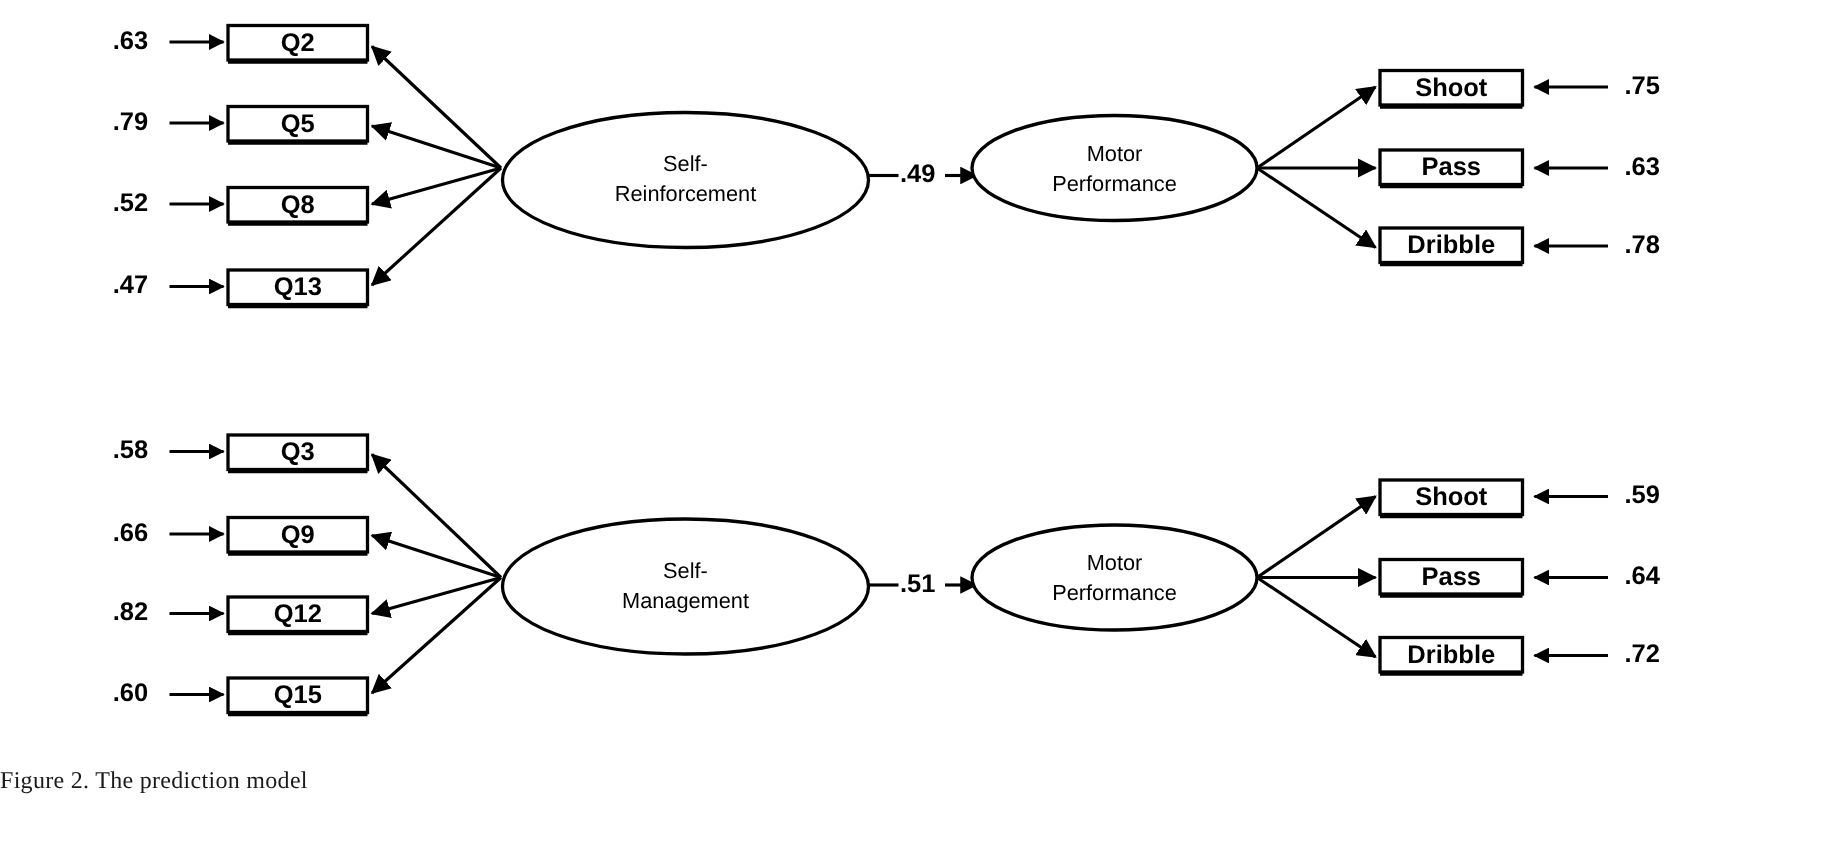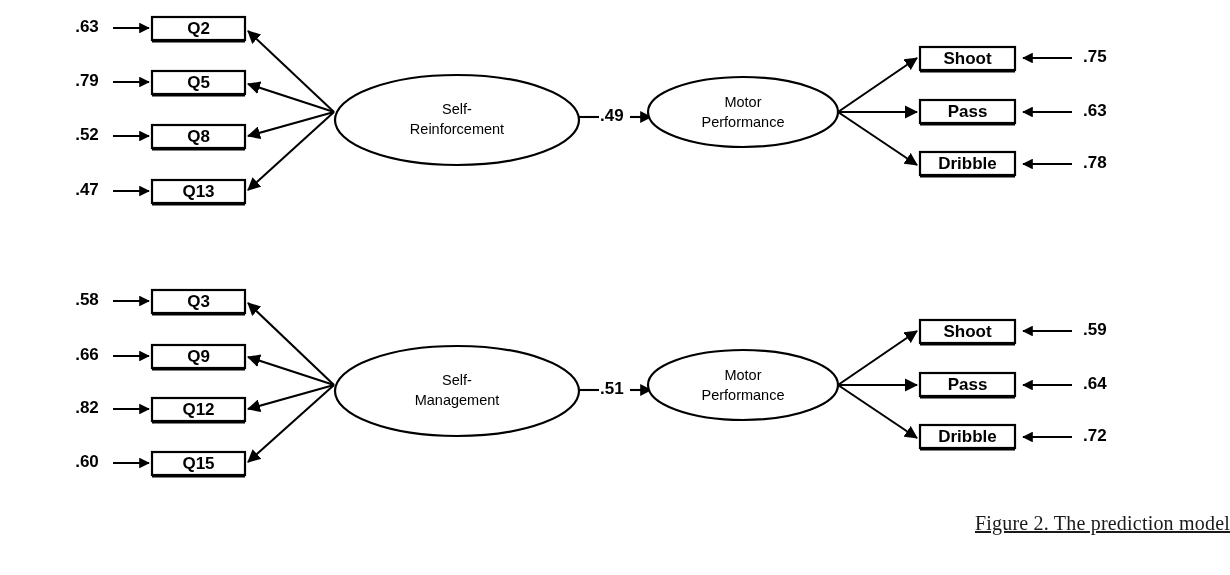--- a/index.html
+++ b/index.html
@@ -74,26 +74,25 @@
   .stub-line {
     stroke: #000000;
     stroke-width: 2.1;
     fill: none;
   }
   .caption {
     position: absolute;
     left: 0;
     top: 512px;
     width: 1230px;
-    text-align: right;
+    text-align: left;
     font-family: "Liberation Serif", serif;
-    font-size: 20px;
+    font-size: 16px;
     color: #1a1a1a;
     letter-spacing: 0.2px;
-    text-decoration: underline;
   }
 </style>
 </head>
 <body>
 
 <div id="figure-root">
 
   <svg id="diagram" viewBox="0 0 1230 575" xmlns="http://www.w3.org/2000/svg">
     <defs>
       <marker id="arrowEnd" viewBox="0 0 10 10" refX="9.2" refY="5" markerWidth="6.2" markerHeight="6.2" orient="auto-start-reverse">

